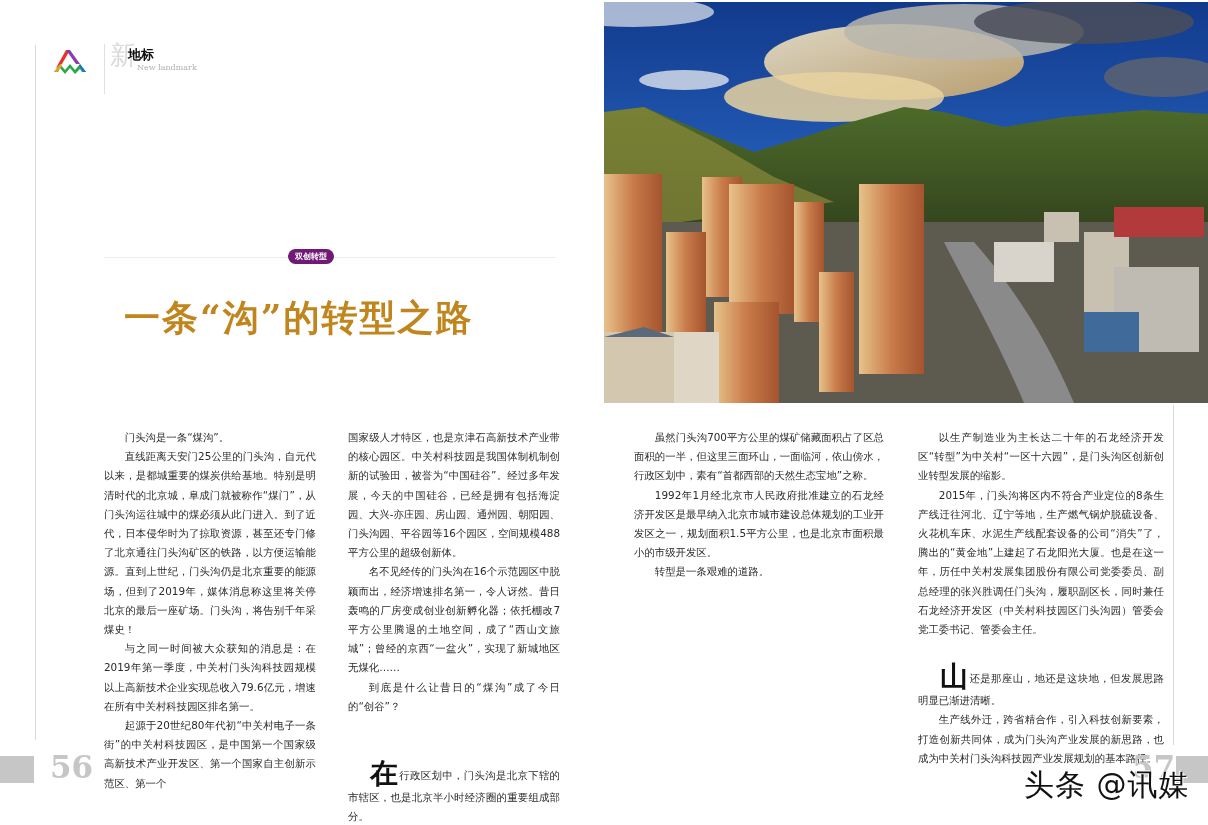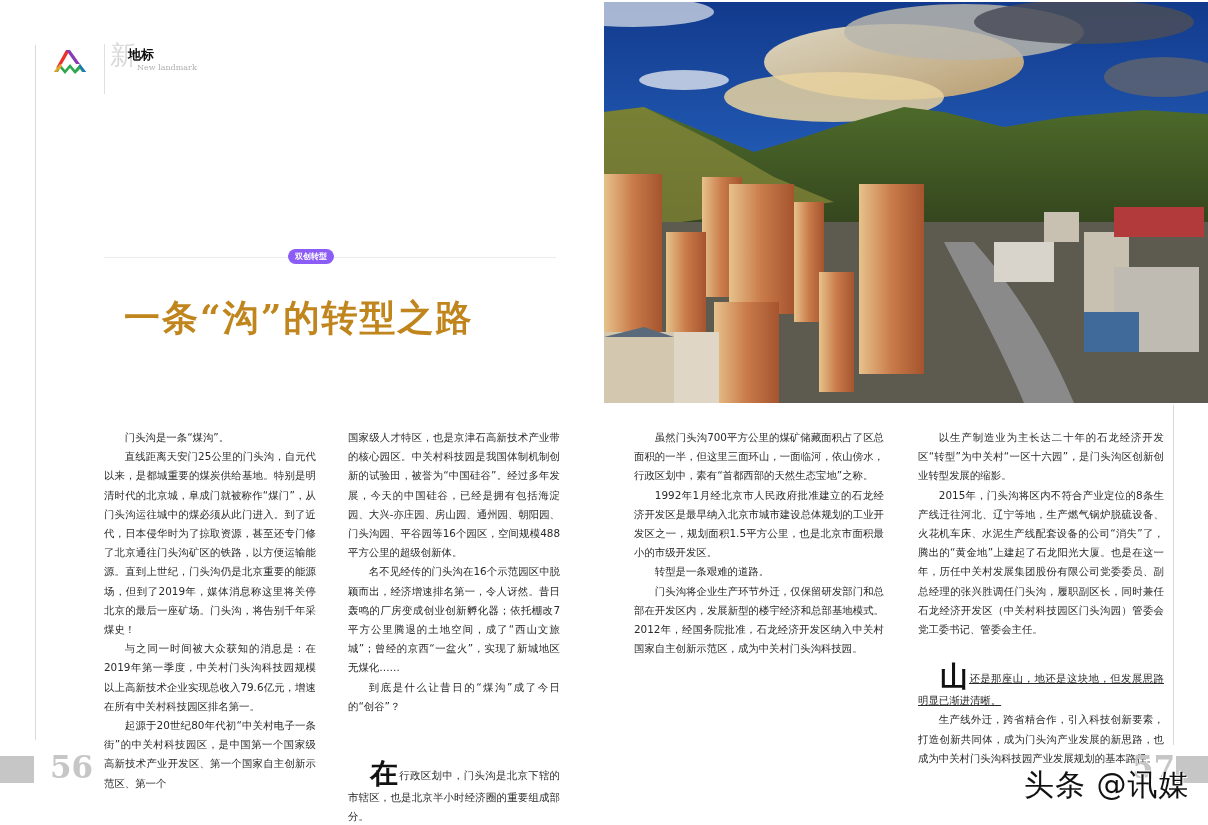--- a/index.html
+++ b/index.html
@@ -12,40 +12,40 @@
 
   
   .logo { position: absolute; left: 52px; top: 46px; width: 36px; height: 28px; }
   .header-divider { position: absolute; left: 104px; top: 44px; width: 1px; height: 50px; background: #e0e0e0; }
   .sec-big { position: absolute; left: 110px; top: 42px; font-family: "DejaVu Serif", serif; font-size: 26px; color: #d9d9d9; line-height: 1; }
   .sec-cn { position: absolute; left: 128px; top: 48px; font-family: "DejaVu Serif", serif; font-weight: bold; font-size: 13px; color: #111; line-height: 1; }
   .sec-en { position: absolute; left: 137px; top: 64px; font-family: "DejaVu Serif", serif; font-size: 8px; color: #b0b0b0; line-height: 1; }
 
   
   .tag-line { position: absolute; left: 104px; top: 257px; width: 452px; height: 1px; background: #ececec; }
-  .tag-pill { position: absolute; left: 288px; top: 249px; width: 46px; height: 15px; border-radius: 8px; background: #8b5cf6; color: #fff; font-size: 8px; line-height: 15px; text-align: center; font-weight: bold; }
+  .tag-pill { position: absolute; left: 288px; top: 249px; width: 46px; height: 15px; border-radius: 8px; background: #701a75; color: #fff; font-size: 8px; line-height: 15px; text-align: center; font-weight: bold; }
 
   .title { position: absolute; left: 124px; top: 298px; font-family: "DejaVu Serif", serif; font-weight: bold; font-size: 36px; color: #c0851c; letter-spacing: 2px; line-height: 1.1; white-space: nowrap; }
 
   
   .photo { position: absolute; left: 604px; top: 2px; width: 604px; height: 401px; overflow: hidden; background: #1e4f9c; }
   .photo svg { display: block; }
 
   
   .col { position: absolute; font-size: 10.4px; line-height: 19.2px; color: #2a2a2a; text-align: justify; }
   .col p { text-indent: 2em; }
   .col p.noindent { text-indent: 0; }
   #col1 { left: 104px; top: 428px; width: 212px; }
   #col2 { left: 348px; top: 428px; width: 212px; }
   #col3 { left: 634px; top: 428px; width: 250px; }
   #col4 { left: 918px; top: 428px; width: 246px; }
 
   .dropcap-para { margin-top: 44px; text-indent: 0 !important; }
   .dropcap { font-family: "DejaVu Serif", serif; font-weight: bold; font-size: 28px; line-height: 28px; color: #111; display: inline-block; vertical-align: -4px; margin-left: 22px; margin-right: 1px; }
-  .dropcap-para2 { margin-top: 24px; text-indent: 0 !important; text-decoration: underline; }
+  .dropcap-para2 { margin-top: 24px; text-indent: 0 !important; }
 
   
   .pn-block { position: absolute; background: #c6c6c6; }
   #pn-left-block { left: 0; top: 756px; width: 34px; height: 27px; }
   #pn-left { position: absolute; left: 50px; top: 752px; font-family: "DejaVu Serif", serif; font-weight: bold; font-size: 31px; color: #c6c6c6; line-height: 1; }
   #pn-right-block { left: 1176px; top: 756px; width: 32px; height: 27px; }
   #pn-right { position: absolute; left: 1132px; top: 752px; font-family: "DejaVu Serif", serif; font-weight: bold; font-size: 31px; color: #c6c6c6; line-height: 1; }
 
   .watermark { position: absolute; left: 1024px; top: 770px; font-size: 30px; color: #111; line-height: 1; text-shadow: 1px 1px 0 #fff, -1px -1px 0 #fff; letter-spacing: 1px; }
 </style>
@@ -142,21 +142,20 @@
   <p class="noindent">国家级人才特区，也是京津石高新技术产业带的核心园区。中关村科技园是我国体制机制创新的试验田，被誉为“中国硅谷”。经过多年发展，今天的中国硅谷，已经是拥有包括海淀园、大兴-亦庄园、房山园、通州园、朝阳园、门头沟园、平谷园等16个园区，空间规模488平方公里的超级创新体。</p>
   <p>名不见经传的门头沟在16个示范园区中脱颖而出，经济增速排名第一，令人讶然。昔日轰鸣的厂房变成创业创新孵化器；依托棚改7平方公里腾退的土地空间，成了“西山文旅城”；曾经的京西“一盆火”，实现了新城地区无煤化……</p>
   <p>到底是什么让昔日的“煤沟”成了今日的“创谷”？</p>
   <p class="dropcap-para"><span class="dropcap">在</span><span>行政区划中，门头沟是北京下辖的市辖区，也是北京半小时经济圈的重要组成部分。</span></p>
 </div>
 
 <div id="col3" class="col">
   <p>虽然门头沟700平方公里的煤矿储藏面积占了区总面积的一半，但这里三面环山，一面临河，依山傍水，行政区划中，素有“首都西部的天然生态宝地”之称。</p>
   <p>1992年1月经北京市人民政府批准建立的石龙经济开发区是最早纳入北京市城市建设总体规划的工业开发区之一，规划面积1.5平方公里，也是北京市面积最小的市级开发区。</p>
   <p>转型是一条艰难的道路。</p>
-  <p>门头沟将企业生产环节外迁，仅保留研发部门和总部在开发区内，发展新型的楼宇经济和总部基地模式。2012年，经国务院批准，石龙经济开发区纳入中关村国家自主创新示范区，成为中关村门头沟科技园。</p>
 </div>
 
 <div id="col4" class="col">
   <p>以生产制造业为主长达二十年的石龙经济开发区“转型”为中关村“一区十六园”，是门头沟区创新创业转型发展的缩影。</p>
   <p>2015年，门头沟将区内不符合产业定位的8条生产线迁往河北、辽宁等地，生产燃气锅炉脱硫设备、火花机车床、水泥生产线配套设备的公司“消失”了，腾出的“黄金地”上建起了石龙阳光大厦。也是在这一年，历任中关村发展集团股份有限公司党委委员、副总经理的张兴胜调任门头沟，履职副区长，同时兼任石龙经济开发区（中关村科技园区门头沟园）管委会党工委书记、管委会主任。</p>
   <p class="dropcap-para2"><span class="dropcap">山</span><span>还是那座山，地还是这块地，但发展思路明显已渐进清晰。</span></p>
   <p>生产线外迁，跨省精合作，引入科技创新要素，打造创新共同体，成为门头沟产业发展的新思路，也成为中关村门头沟科技园产业发展规划的基本路径。</p>
 </div>
 
 <div id="pn-left-block" class="pn-block"></div>

